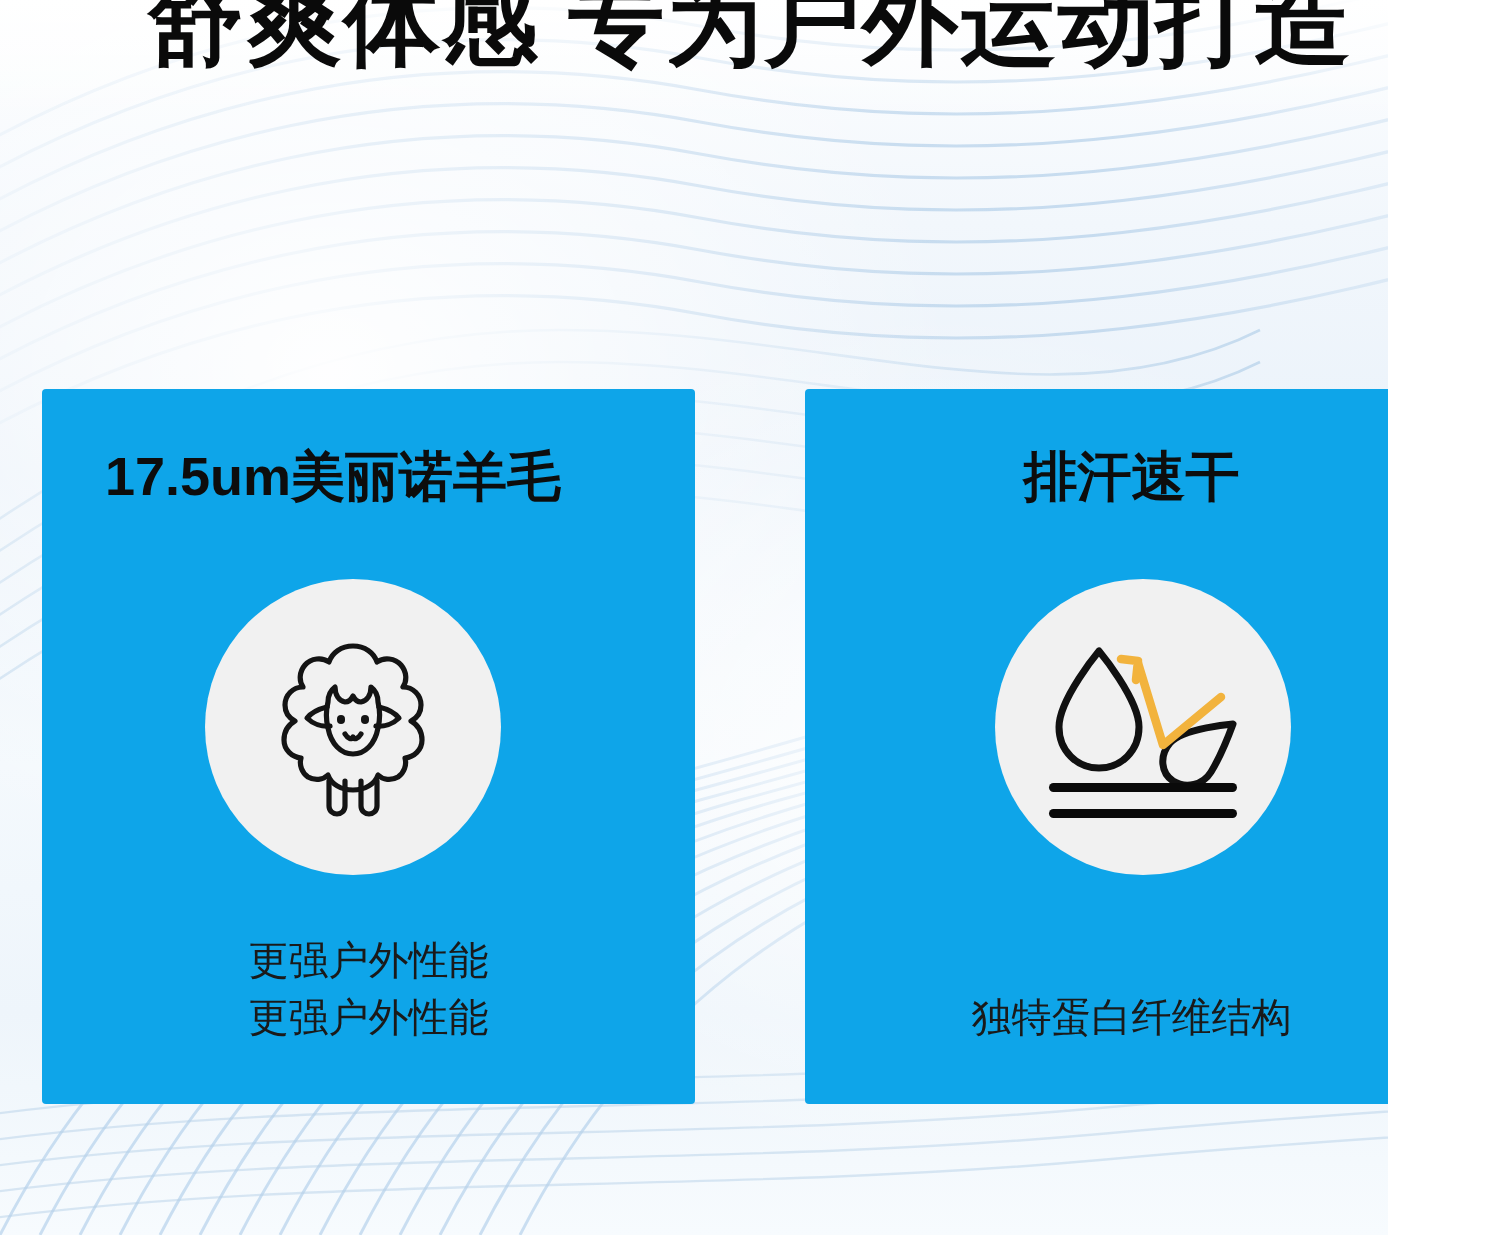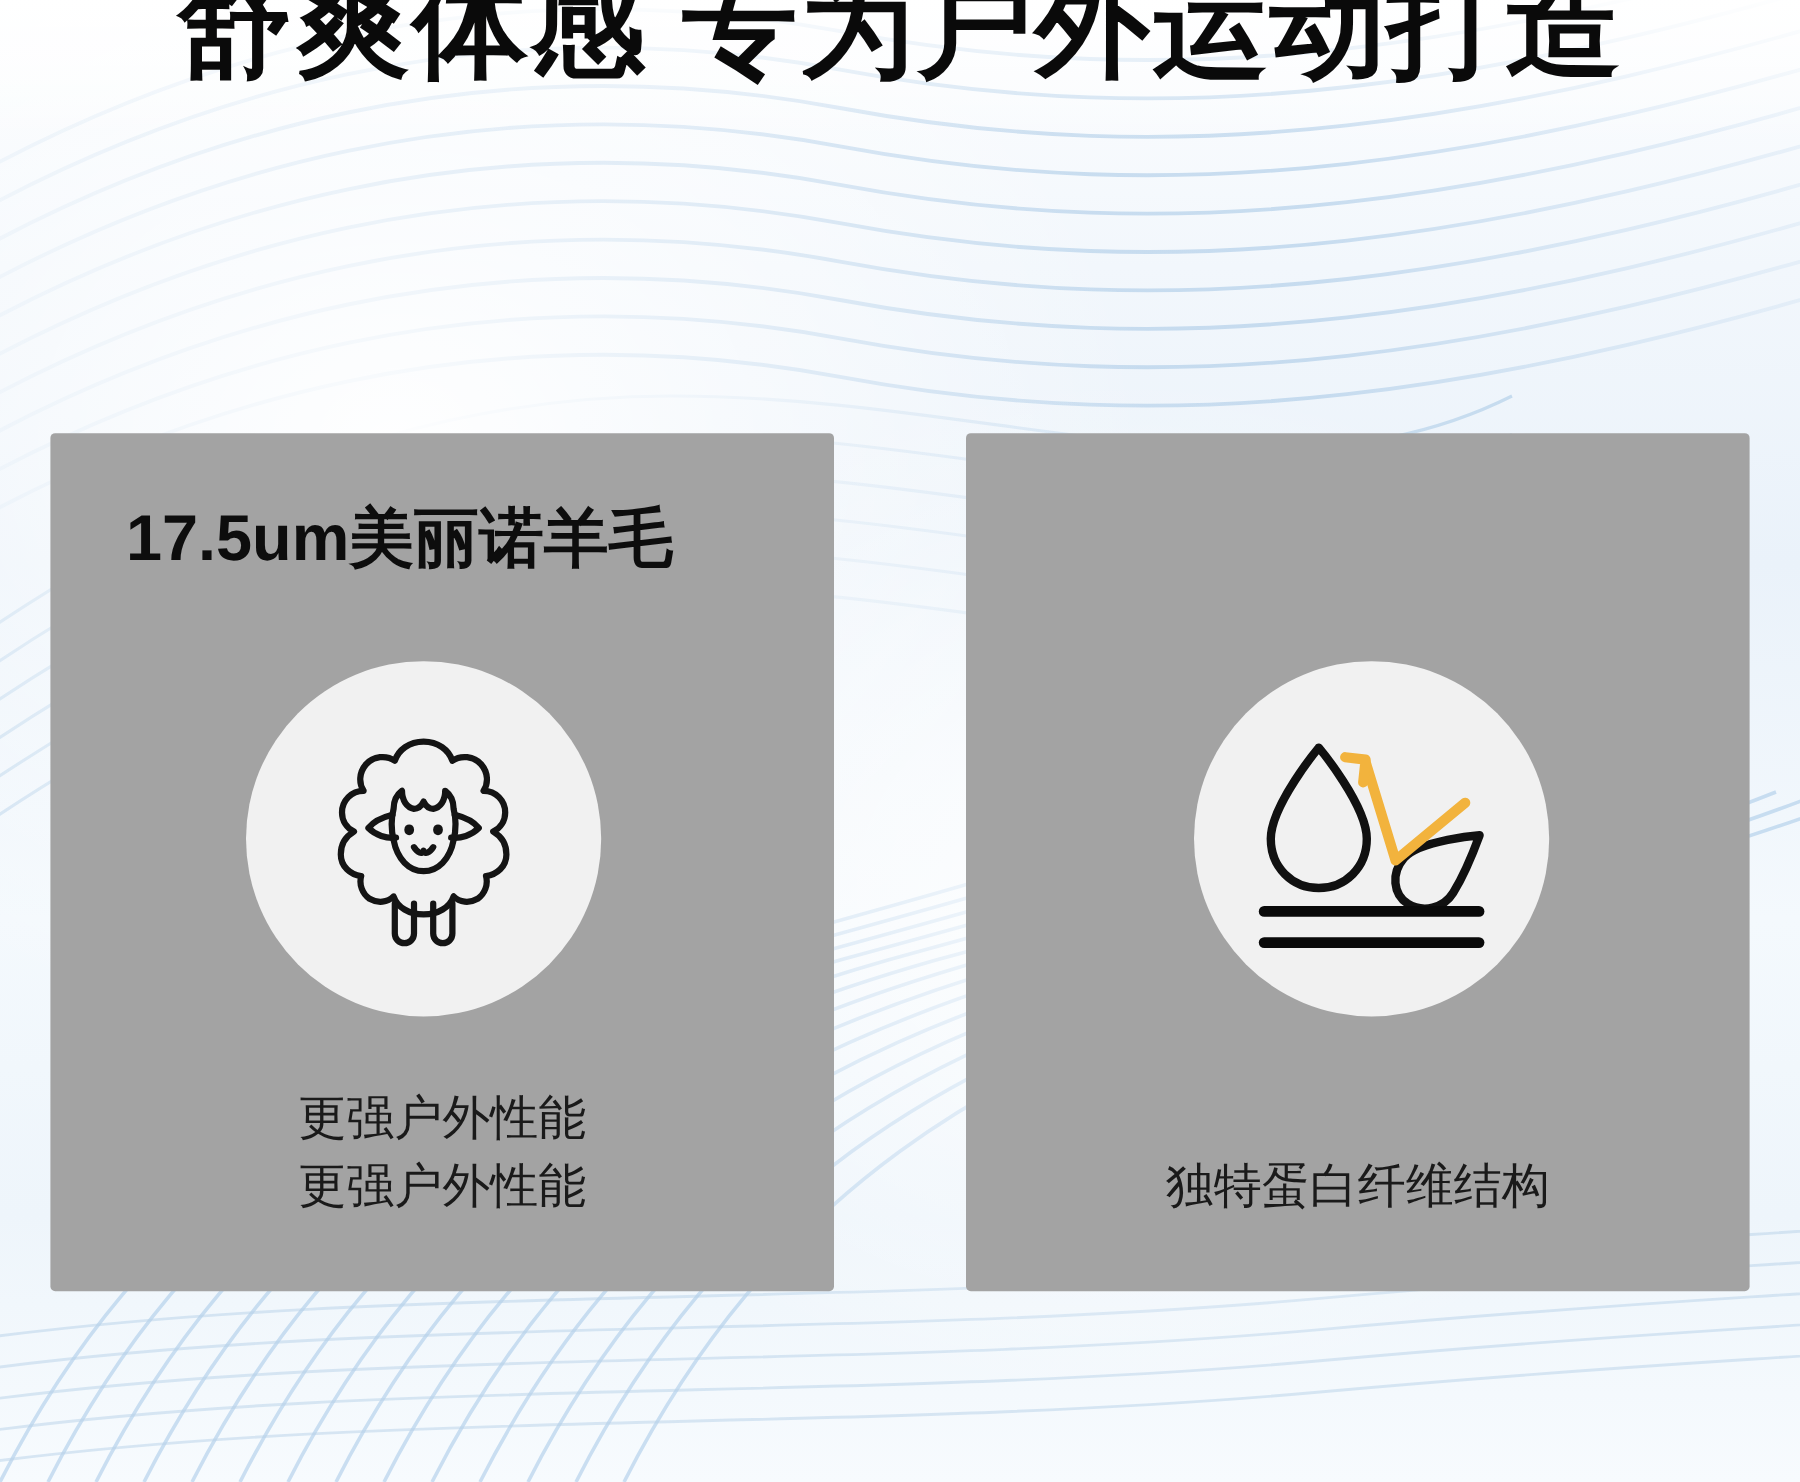--- a/index.html
+++ b/index.html
@@ -6,21 +6,21 @@
 
   html, body {
     width: 1500px;
     height: 1235px;
     overflow: hidden;
     font-family: "Liberation Sans", "DejaVu Sans", sans-serif;
   }
 
   #page {
     position: relative;
-    width: 1500px;
+    width: 1388px;
     height: 1235px;
     background: #ffffff;
     overflow: hidden;
   }
 
   
   .bg-wrap {
     position: absolute;
     inset: 0;
     overflow: hidden;
@@ -56,24 +56,24 @@
     line-height: 1.0;
     font-weight: 600;
     letter-spacing: 1px;
     color: #111111;
     white-space: nowrap;
   }
 
   
   .card {
     position: absolute;
-    top: 361px;
+    top: 389px;
     width: 653px;
     height: 715px;
-    background: #a3a3a3;
+    background: #0ea5e9;
     border-radius: 4px;
   }
   .card-left  { left: 42px;  }
   .card-right { left: 805px; }
 
   .card-heading {
     position: absolute;
     top: 52px;
     font-size: 54px;
     font-weight: 700;
@@ -265,20 +265,21 @@
       </span>
     </div>
 
     <div class="card-caption">
       <span class="line">更强户外性能</span>
       <span class="line">更强户外性能</span>
     </div>
   </div>
 
   <div class="card card-right">
+    <div class="card-heading">排汗速干</div>
 
     <div class="icon-circle">
       <span>
         <svg width="212" height="200" viewBox="0 0 212 200" fill="none">
 
           <path d="M62 24
                    C62 24 22 72 22 100
                    C22 124 40 141 62 141
                    C84 141 102 124 102 100
                    C102 72 62 24 62 24 Z" stroke="#111111" stroke-width="7" stroke-linejoin="round" stroke-linecap="round"></path>

